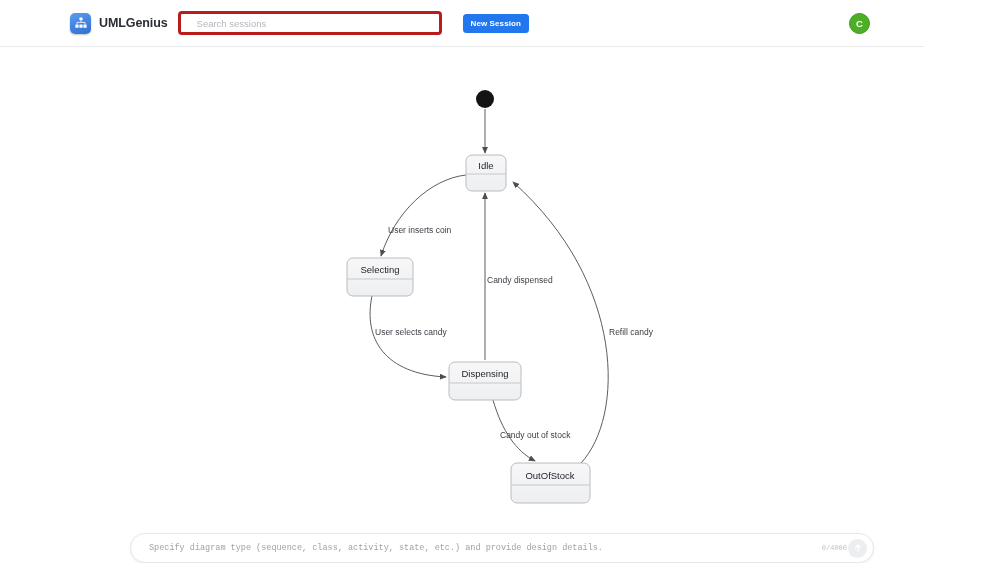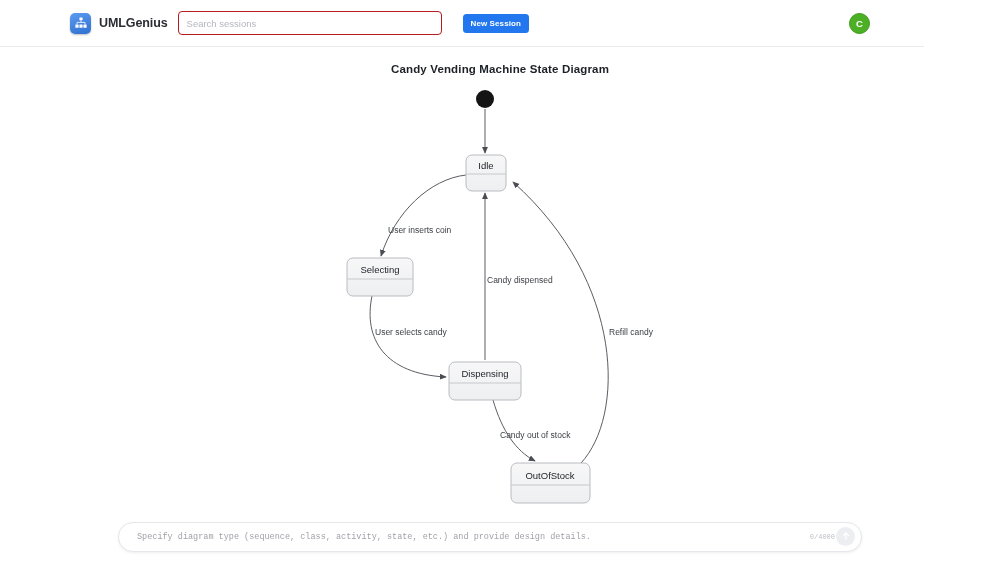--- a/index.html
+++ b/index.html
@@ -30,25 +30,25 @@
     box-shadow: 0 1px 2px rgba(0,0,0,.25);
     flex: 0 0 auto;
   }
   #brand-name {
     font-size: 12.5px; font-weight: bold; color: #2a2d33;
     letter-spacing: -.1px; white-space: nowrap;
   }
   #search-input {
     margin-left: 10px;
     width: 264px; height: 24px;
-    border: 1px solid #b91c1c; border-radius: 4px;
+    border: 3px solid #b91c1c; border-radius: 4px;
     background: #fff;
     font-family: "Liberation Sans", sans-serif;
     font-size: 9.5px; color: #33363c;
-    padding: 0 8px;
+    padding: 0 16px;
     outline: none;
   }
   #search-input::placeholder { color: #b4b7bd; }
   #new-session-btn {
     margin-left: 21px;
     height: 19px; padding: 0 8px;
     background: #2277ef; color: #fff;
     border: none; border-radius: 3.5px;
     font-family: "Liberation Sans", sans-serif;
     font-size: 8px; font-weight: bold;
@@ -85,24 +85,24 @@
     font-size: 9.5px; fill: #22252b;
   }
   .edge-label {
     font-family: "Liberation Sans", sans-serif;
     font-size: 8.5px; fill: #3a3d43;
   }
   .edge-path { fill: none; stroke: #5a5d63; stroke-width: 1; }
 
   
   #prompt-wrap {
-    position: absolute; left: 4px; top: 510px;
+    position: absolute; left: 16px; top: 510px;
     width: 972px; height: 53px;
     background: #ffffff;
-    display: flex; align-items: center; justify-content: center;
+    display: flex; align-items: flex-end; justify-content: center;
   }
   #prompt-box {
     width: 744px; height: 30px;
     border: 1px solid #e6e7ea; border-radius: 15px;
     background: #fff;
     box-shadow: 0 1px 3px rgba(0,0,0,.07);
     display: flex; align-items: center;
     padding: 0 6px 0 16px;
   }
   #prompt-input {
@@ -144,21 +144,20 @@
 
   <input id="search-input" type="text" placeholder="Search sessions" style="">
 
   <button id="new-session-btn">New Session</button>
 
   <div id="avatar">C</div>
 </div>
 
 <div id="canvas-area">
 
-  <div id="diagram-title">Candy Vending Machine State Diagram</div>
 
   <svg id="diagram-svg" width="1000" height="463">
     <defs>
       <marker id="arrow" markerWidth="8" markerHeight="8" refX="6.2" refY="3" orient="auto" markerUnits="userSpaceOnUse">
         <path d="M0,0 L7,3 L0,6 z" fill="#4a4d53"></path>
       </marker>
       <linearGradient id="stateGrad" x1="0" y1="0" x2="0" y2="1">
         <stop offset="0%" stop-color="#f7f7f8"></stop>
         <stop offset="100%" stop-color="#eeeff1"></stop>
       </linearGradient>

